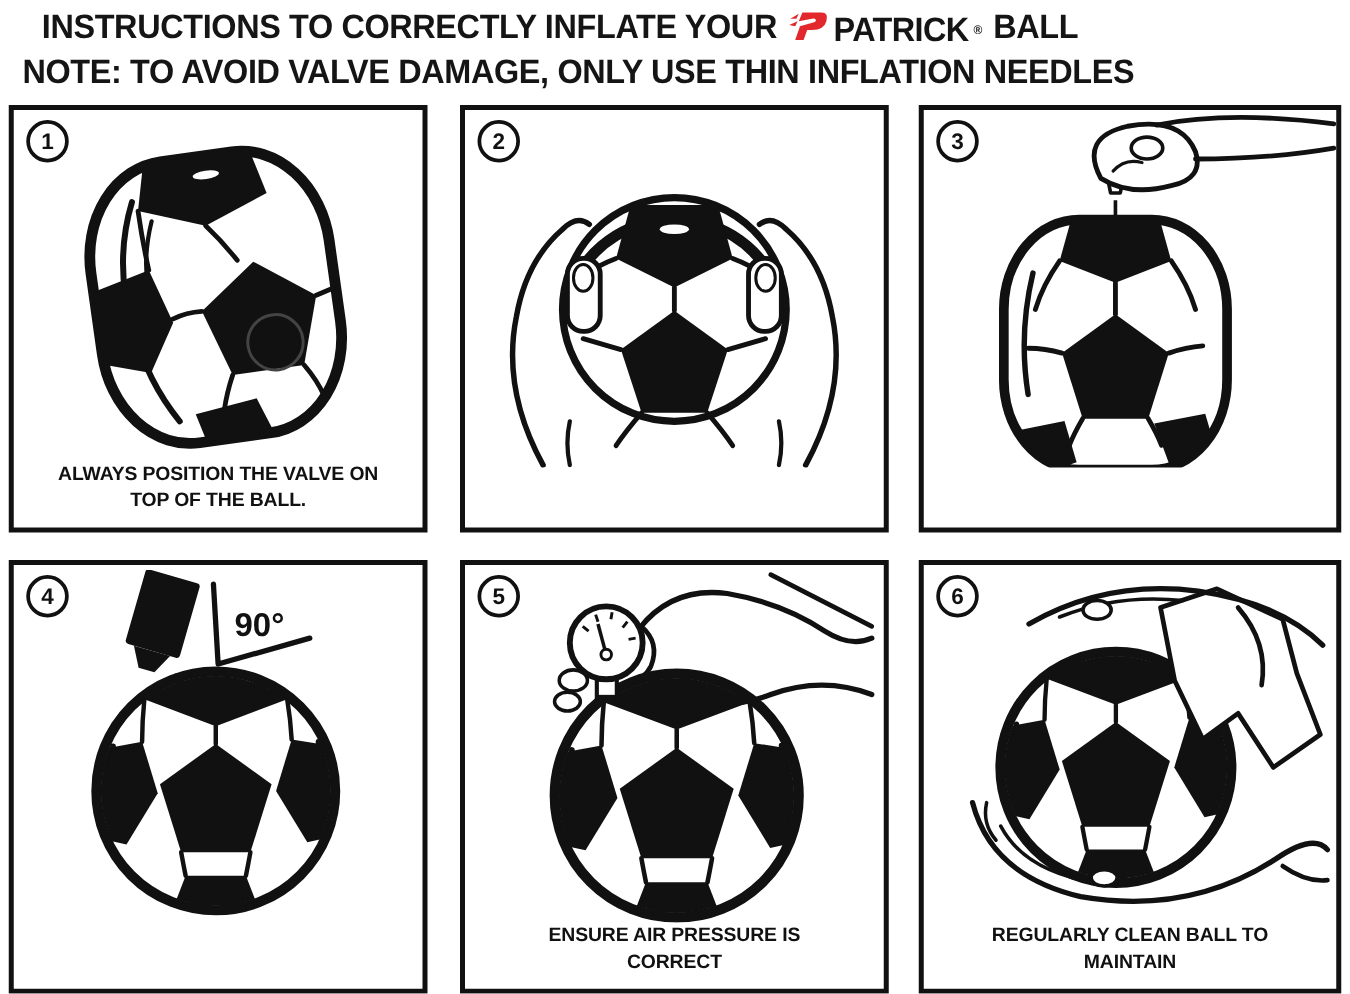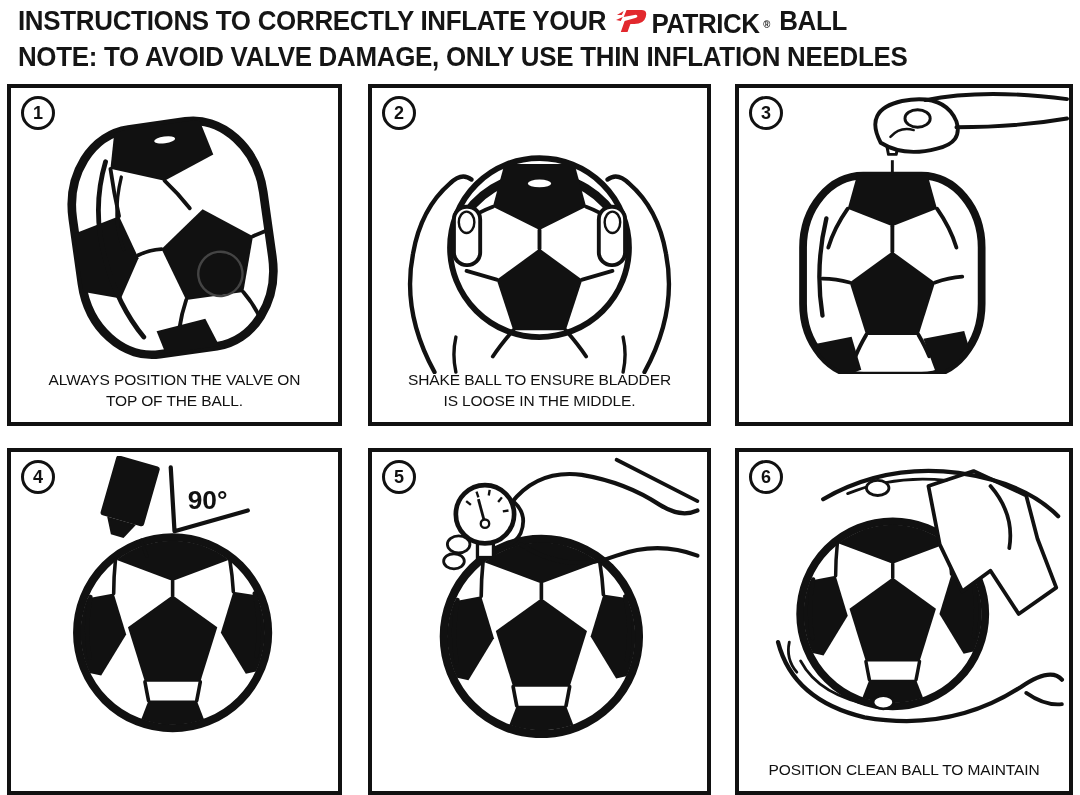--- a/index.html
+++ b/index.html
@@ -1,21 +1,21 @@
 <!DOCTYPE html>
 <html><head>
 <meta charset="utf-8">
 <style>
   html,body{margin:0;padding:0;background:#fff;}
   #stage{
     position:relative;width:1080px;height:795px;background:#fff;overflow:hidden;
     font-family:"Liberation Sans","DejaVu Sans",sans-serif;color:#111;
   }
   
-  #header{position:absolute;top:0;left:0;width:896px;text-align:left;}
+  #header{position:absolute;top:0;left:0;width:896px;text-align:center;}
   .title-line{
     font-weight:bold;font-size:27px;line-height:33px;letter-spacing:-.3px;
     color:#151515;white-space:nowrap;transform:scaleX(.96);transform-origin:center;
   }
   .title-line1{margin-top:5px;}
   .brand-wrap{display:inline-flex;align-items:center;gap:4px;margin:0 2px;vertical-align:-3px;}
   .brand-logo{display:inline-block;}
   .brand-name{font-weight:bold;letter-spacing:-.5px;}
   .reg-mark{font-size:10px;vertical-align:11px;letter-spacing:0;}
   
@@ -28,21 +28,21 @@
   #panel6{left:735px;top:448px;width:338px;height:347px;}
   .badge{
     position:absolute;left:10px;top:8px;width:34px;height:34px;border:3px solid #111;
     border-radius:50%;box-sizing:border-box;display:flex;align-items:center;justify-content:center;
     font-weight:bold;font-size:18px;background:#fff;z-index:3;
   }
   .art{position:absolute;left:0;top:4px;right:0;height:282px;display:flex;justify-content:flex-start;}
   .art svg{width:100%;height:100%;}
   .caption{
     position:absolute;left:0;right:0;bottom:10px;text-align:center;
-    font-weight:normal;font-size:15.5px;line-height:1.35;white-space:pre-line;
+    font-weight:bold;font-size:15.5px;line-height:1.35;white-space:pre-line;
     padding:0 28px;letter-spacing:-.1px;
   }
   svg *{vector-effect:none;}
 </style>
 </head>
 <body>
 
 <div id="stage">
 
   <svg width="0" height="0" style="position:absolute" aria-hidden="true">
@@ -160,22 +160,20 @@
         </g>
 
         <g>
           <path d="M 278,288 Q 312,226 300,166 Q 292,120 262,94 Q 250,82 240,90" fill="none" stroke="#111" stroke-width="4.5" stroke-linecap="round"></path>
           <rect x="231" y="118" width="27" height="60" rx="13" fill="#fff" stroke="#111" stroke-width="4"></rect>
           <ellipse cx="245" cy="134" rx="8" ry="11" fill="none" stroke="#111" stroke-width="2.5"></ellipse>
           <path d="M 256,288 Q 260,270 256,252" fill="none" stroke="#111" stroke-width="3.5" stroke-linecap="round"></path>
         </g>
       </svg>
     </div>
-    <div class="caption">SHAKE BALL TO ENSURE BLADDER
-IS LOOSE IN THE MIDDLE.</div>
   </div>
 
   <div class="panel" id="panel3">
     <div class="badge">
         <span>3</span>
       </div>
     <div class="art">
       <svg viewBox="0 0 340 290">
 
         <g transform="translate(158,188)">
@@ -262,20 +260,21 @@
             <line x1="103" y1="38" x2="105" y2="44"></line>
             <line x1="117" y1="36" x2="116" y2="42"></line>
             <line x1="130" y1="44" x2="126" y2="49"></line>
             <line x1="137" y1="58" x2="131" y2="59"></line>
           </g>
           <line x1="112" y1="72" x2="105" y2="46" stroke="#111" stroke-width="3"></line>
           <circle cx="112" cy="72" r="4.5" fill="#fff" stroke="#111" stroke-width="2.5"></circle>
         </g>
       </svg>
     </div>
+    <div class="caption">ENSURE AIR PRESSURE IS CORRECT</div>
   </div>
 
   <div class="panel" id="panel6">
     <div class="badge">
         <span>6</span>
       </div>
     <div class="art">
       <svg viewBox="0 0 340 300">
         <use href="#ballRound" transform="translate(158,168) scale(0.92)"></use>
         <polygon points="196,32 244,16 300,42 312,88 332,140 292,168 262,122 232,144 208,94" fill="#fff" stroke="#111" stroke-width="4" stroke-linejoin="round"></polygon>
@@ -287,16 +286,16 @@
         </g>
         <g>
           <path d="M 36,198 Q 52,260 128,278 Q 220,294 294,246 Q 326,224 338,238" fill="none" stroke="#111" stroke-width="4.5" stroke-linecap="round"></path>
           <path d="M 60,218 Q 80,256 140,266" fill="none" stroke="#111" stroke-width="3" stroke-linecap="round"></path>
           <ellipse cx="148" cy="262" rx="11" ry="7" fill="#fff" stroke="#111" stroke-width="3"></ellipse>
           <path d="M 48,198 Q 44,216 56,230" fill="none" stroke="#111" stroke-width="3" stroke-linecap="round"></path>
           <path d="M 300,252 Q 320,266 338,264" fill="none" stroke="#111" stroke-width="4" stroke-linecap="round"></path>
         </g>
       </svg>
     </div>
-    <div class="caption">POSITION CLEAN BALL TO MAINTAIN</div>
+    <div class="caption">REGULARLY CLEAN BALL TO MAINTAIN</div>
   </div>
 
 </div>
 
 </body></html>

